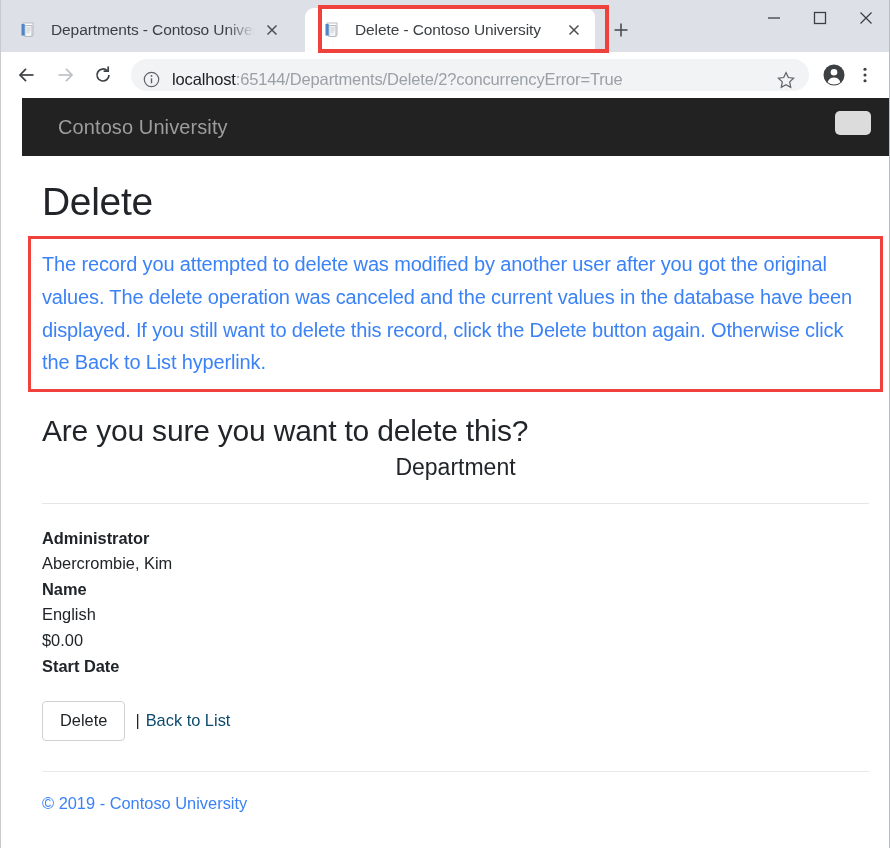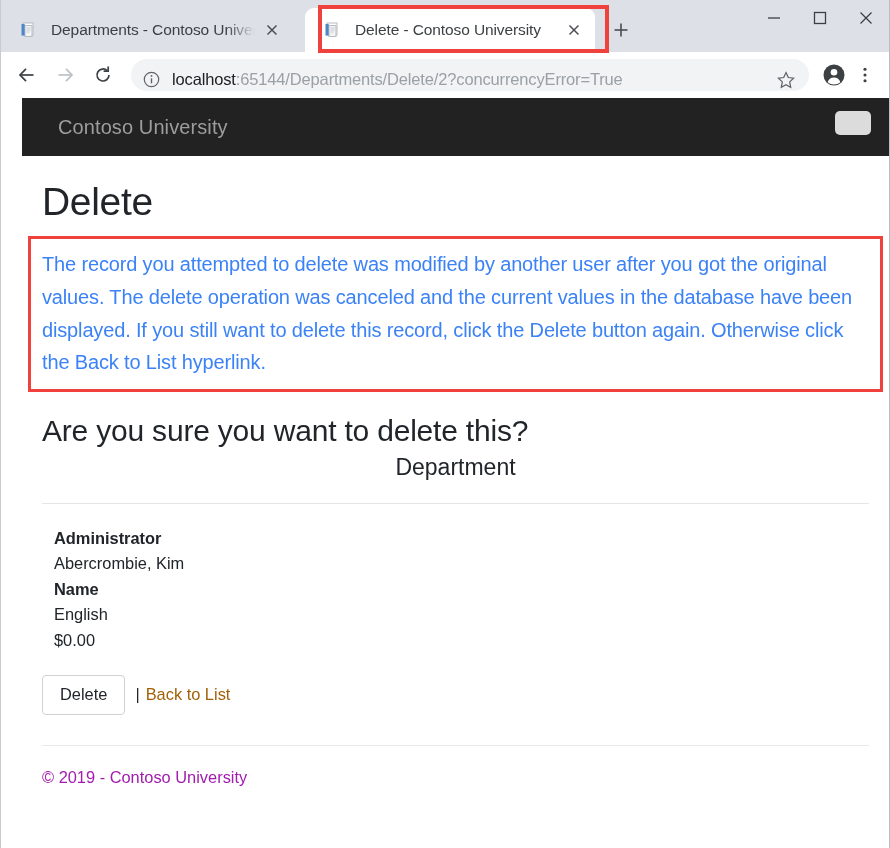--- a/index.html
+++ b/index.html
@@ -205,21 +205,21 @@
     text-align: center;
   }
 
   hr.rule {
     border: none;
     border-top: 1px solid #e6e6e6;
     margin: 22px 0 22px 0;
   }
 
   dl.details {
-    margin: 12px;
+    margin: 0;
     font-size: 16.4px;
     color: #212529;
     line-height: 1.52;
   }
   dl.details dt {
     font-weight: bold;
     margin: 0;
   }
   dl.details dd {
     margin: 0 0 1px 0;
@@ -241,28 +241,28 @@
     padding: 7px 17px 8px 17px;
     cursor: pointer;
     line-height: 1.4;
   }
   .sep {
     margin: 0 6px 0 10px;
     font-size: 16.4px;
     color: #212529;
   }
   a.back-link {
-    color: #a16207;
+    color: #0c4a6e;
     font-size: 16.4px;
     text-decoration: none;
   }
 
   footer.page-footer {
     font-size: 16.4px;
-    color: #a21caf;
+    color: #3b82f6;
     padding-top: 22px;
   }
   hr.footer-rule {
     border: none;
     border-top: 1px solid #e9e9e9;
     margin: 30px 0 0 0;
   }
 </style>
 </head>
 <body>
@@ -409,20 +409,21 @@
       <h3 class="entity">Department</h3>
 
       <hr class="rule">
 
       <dl class="details">
         <dt>Administrator</dt>
         <dd>Abercrombie, Kim</dd>
         <dt>Name</dt>
         <dd>English</dd>
         <dd>$0.00</dd>
+        <dt>Start Date</dt>
       </dl>
 
       <div class="actions">
         <button class="btn-delete">Delete</button>
         <span class="sep">|</span>
         <a class="back-link" href="#">Back to List</a>
       </div>
 
       <hr class="footer-rule">
 

